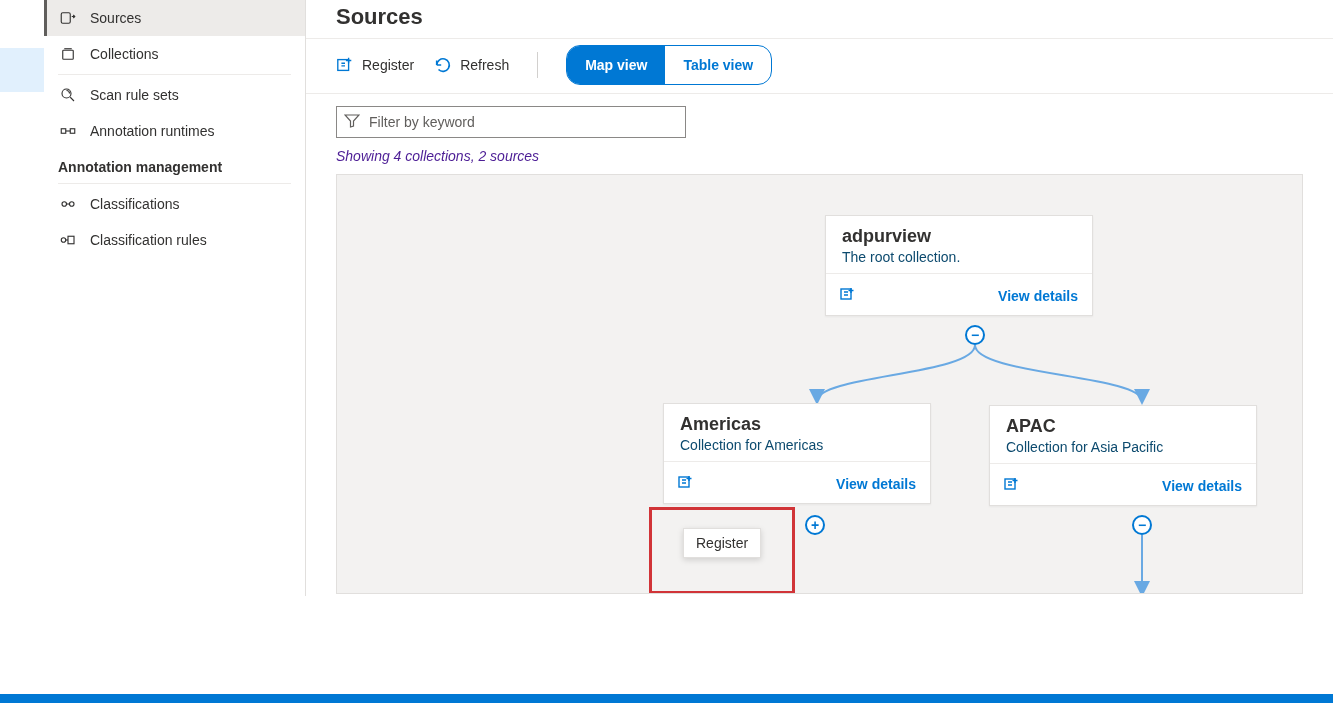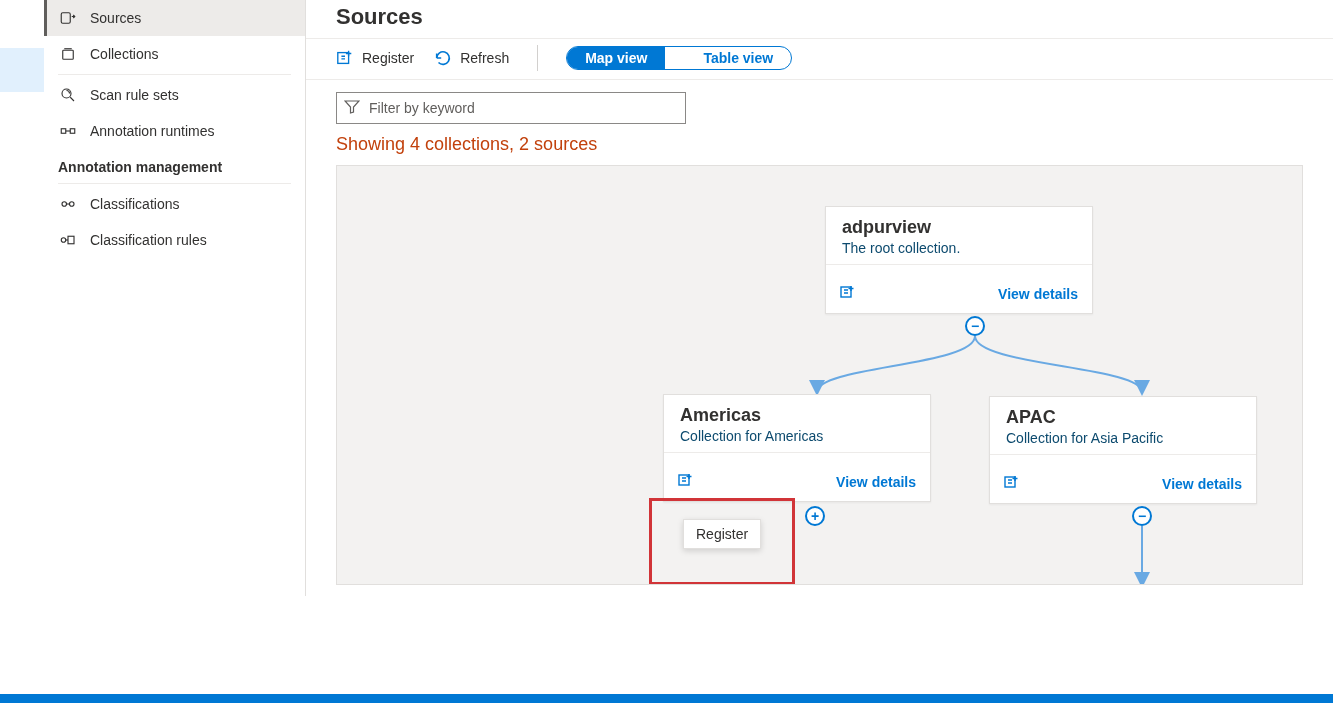--- a/index.html
+++ b/index.html
@@ -17,37 +17,37 @@
   .hr { height:1px; background:#edebe9; margin:2px 14px;}
   .sidebar .icon { width:20px; height:20px; display:flex; align-items:center; justify-content:center; color:#323130;}
   .icon svg { width:18px; height:18px; }
   
   .main { flex:1; display:flex; flex-direction:column; min-width:0; }
   .page-title { font-size:22px; font-weight:600; padding:4px 30px 8px; }
   .toolbar { display:flex; align-items:center; gap:20px; padding:6px 30px 8px; border-top:1px solid #edebe9; border-bottom:1px solid #edebe9;}
   .tb-btn { display:flex; align-items:center; gap:8px; cursor:pointer; color:#323130; font-size:14px;}
   .tb-btn .ic { color:#0078d4; width:18px; height:18px; display:flex; align-items:center; justify-content:center;}
   .pipe { width:1px; height:26px; background:#d2d0ce; margin:0 8px; }
-  .pill { display:flex; border:1px solid #0078d4; border-radius:14px; overflow:hidden; height:24px;gap:20px; }
+  .pill { display:flex; border:1px solid #0078d4; border-radius:14px; overflow:hidden; height:40px; }
   .pill-opt { padding:3px 18px; font-size:14px; font-weight:600; color:#0078d4; display:flex; align-items:center; cursor:pointer;}
   .pill-opt.active { background:#0078d4; color:#fff; }
   .filter-row { padding:12px 30px 4px; }
   .filter-box { position:relative; width:350px; }
   .filter-box input { width:100%; height:32px; border:1px solid #8a8886; padding:0 8px 0 32px; font-size:14px; color:#6d28d9; }
   .filter-box input::placeholder { color:#605e5c; }
   .filter-box .ficon { position:absolute; left:8px; top:7px; color:#605e5c; }
-  .count-text { padding:6px 30px 10px; font-size:18px; color:#c2410c; }
+  .count-text { padding:6px 30px 10px; font-size:14px; color:#4c1d95;font-style:italic; }
   .canvas { margin:0 30px; background:#f3f2f1; border:1px solid #e1dfdd; position:relative; height:420px; overflow:hidden;}
 
   
   .card { position:absolute; width:268px; background:#fff; border:1px solid #e1dfdd; box-shadow:0 1px 2px rgba(0,0,0,.05);}
   .card .head { padding:10px 16px 8px; }
   .card .title { font-size:18px; font-weight:600; }
   .card .desc { font-size:14px; color:#0c4a6e; margin-top:2px;}
-  .card .foot { border-top:1px solid #edebe9; display:flex; align-items:center; justify-content:space-between; padding:19px 14px 10px;}
+  .card .foot { border-top:1px solid #edebe9; display:flex; align-items:center; justify-content:space-between; padding:12px 14px 10px;}
   .card .foot .reg { color:#0078d4; cursor:pointer; display:flex; align-items:center; }
   .card .foot .vd { color:#0078d4; font-weight:600; cursor:pointer; }
 
   
   .conn { position:absolute; width:20px; height:20px; border:2px solid #0078d4; border-radius:50%; background:#fff; display:flex; align-items:center; justify-content:center; color:#0078d4; font-weight:700; font-size:14px; line-height:1; cursor:pointer;}
 
   
   .tip { position:absolute; background:#fff; border:1px solid #e1dfdd; padding:6px 12px; font-size:14px; box-shadow:0 2px 6px rgba(0,0,0,.15);}
   .highlight-box { position:absolute; border:3px solid #d13438; }
 

